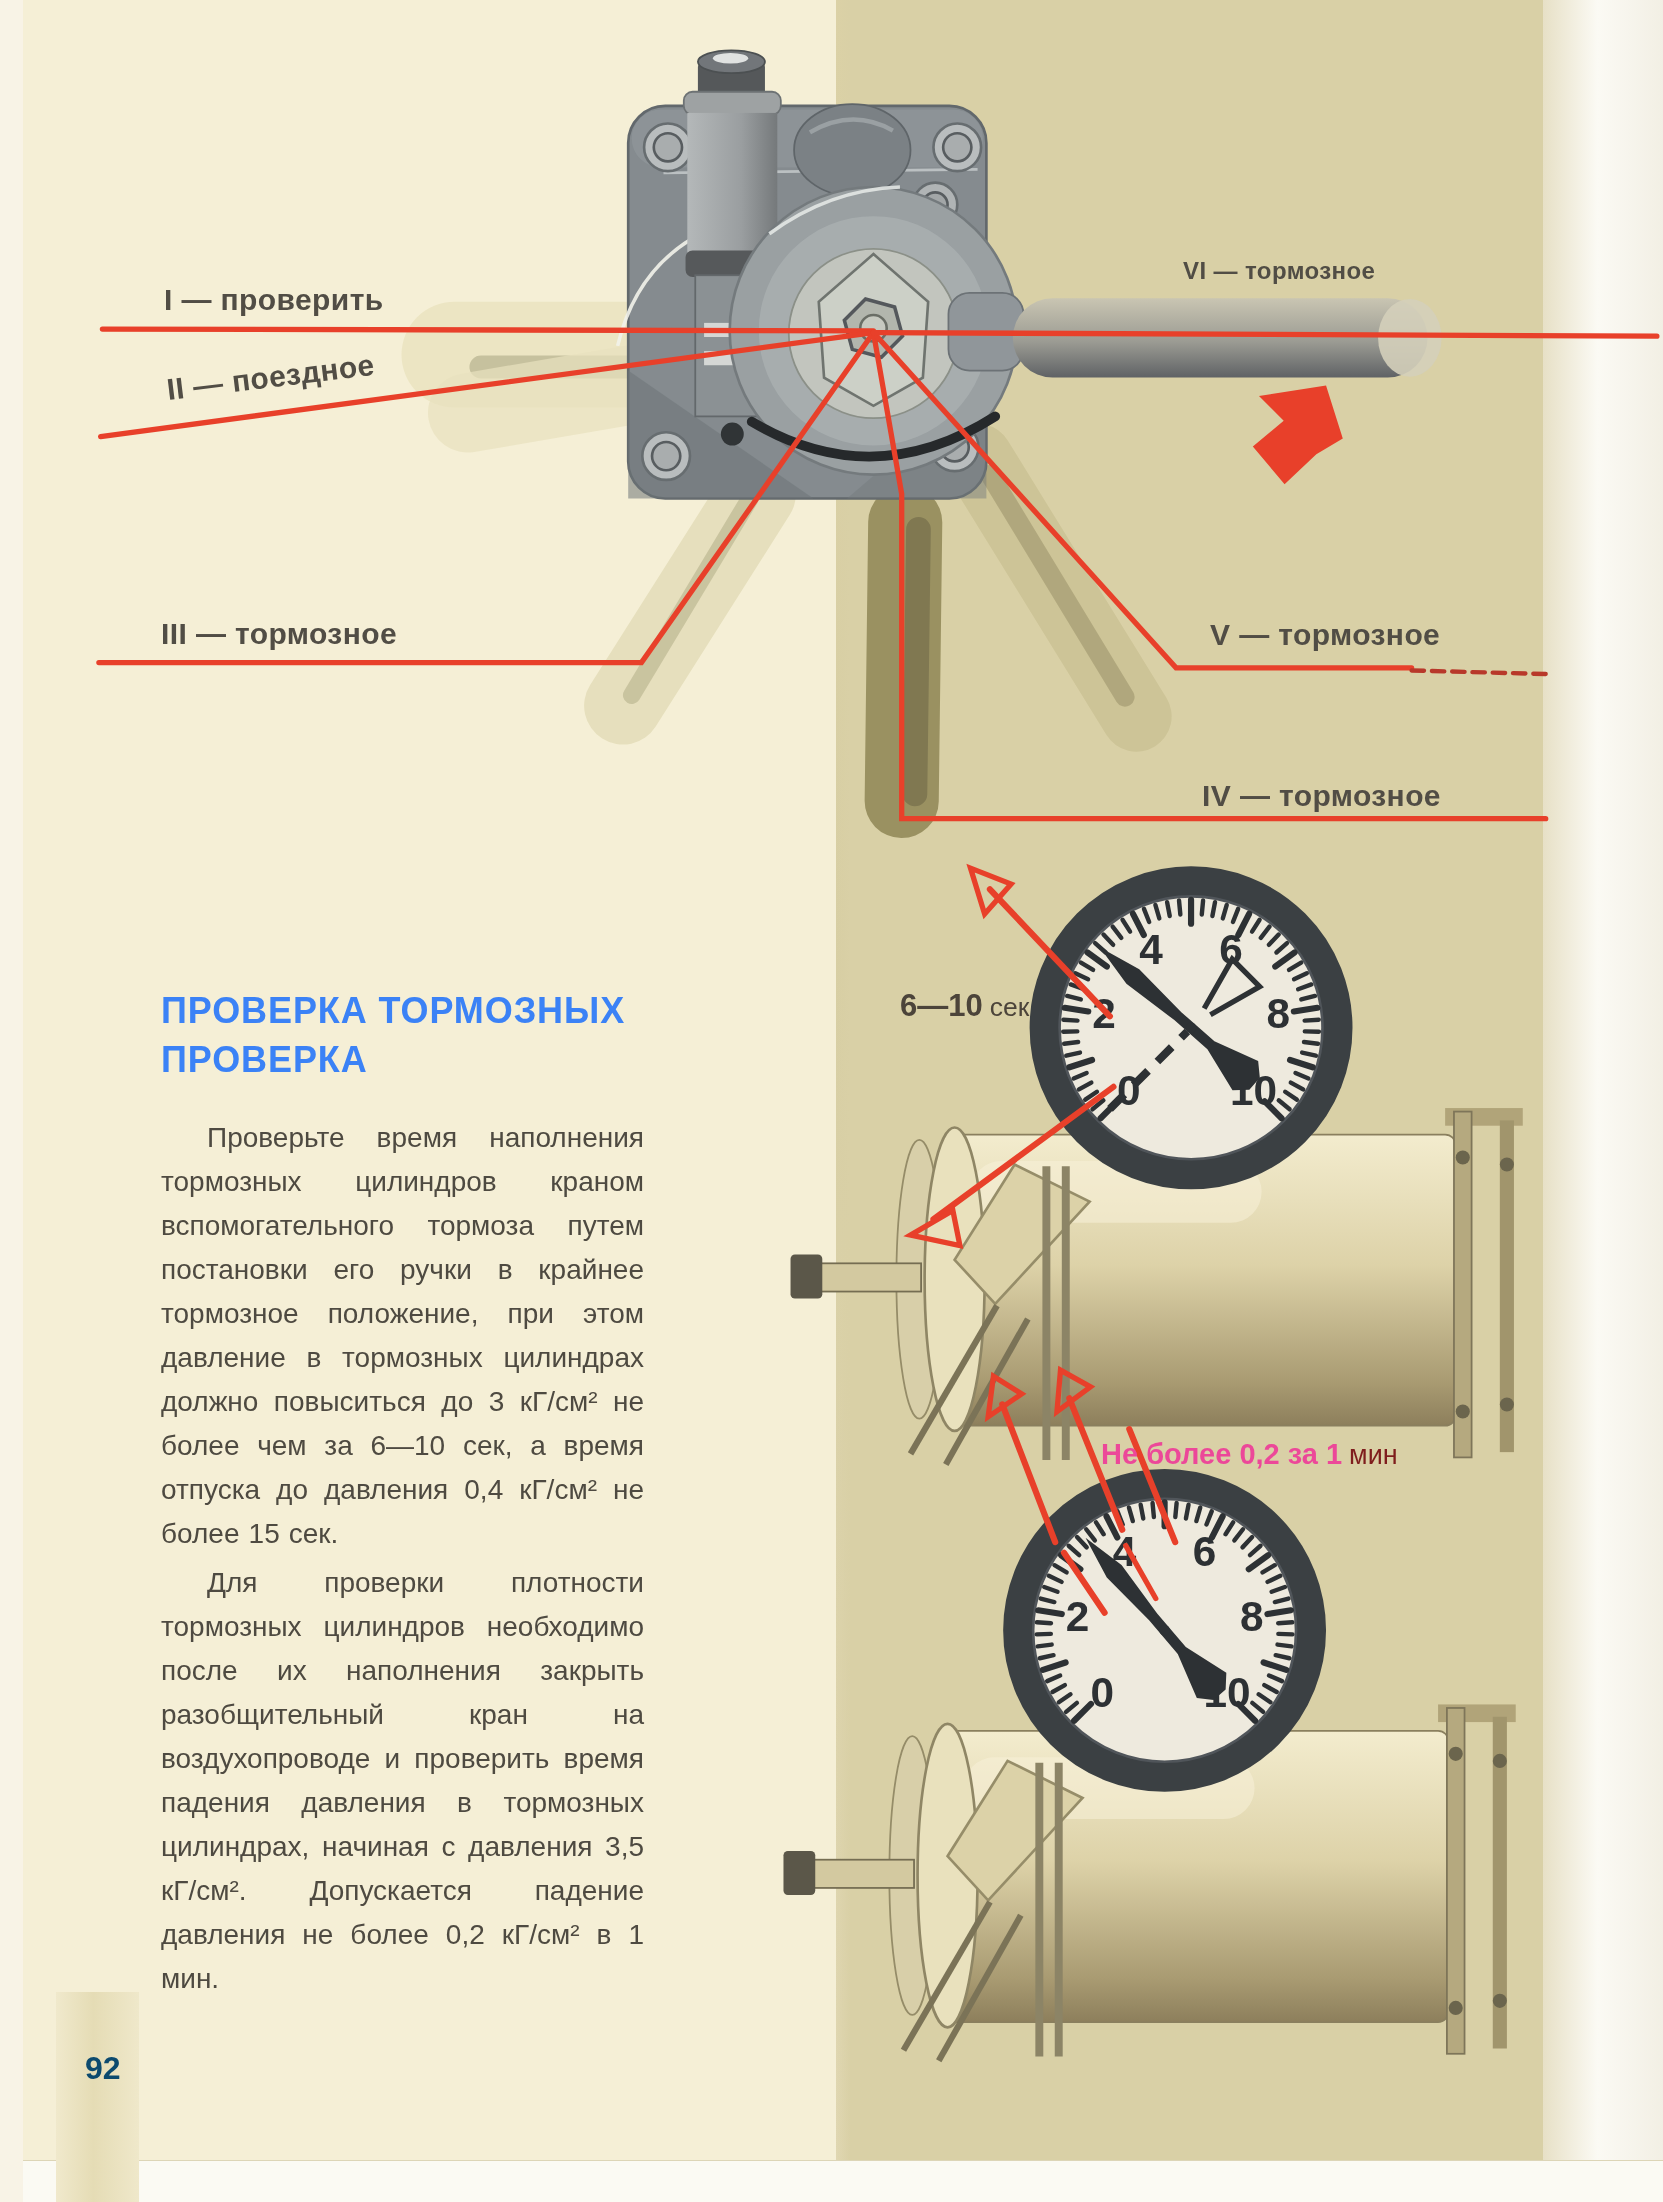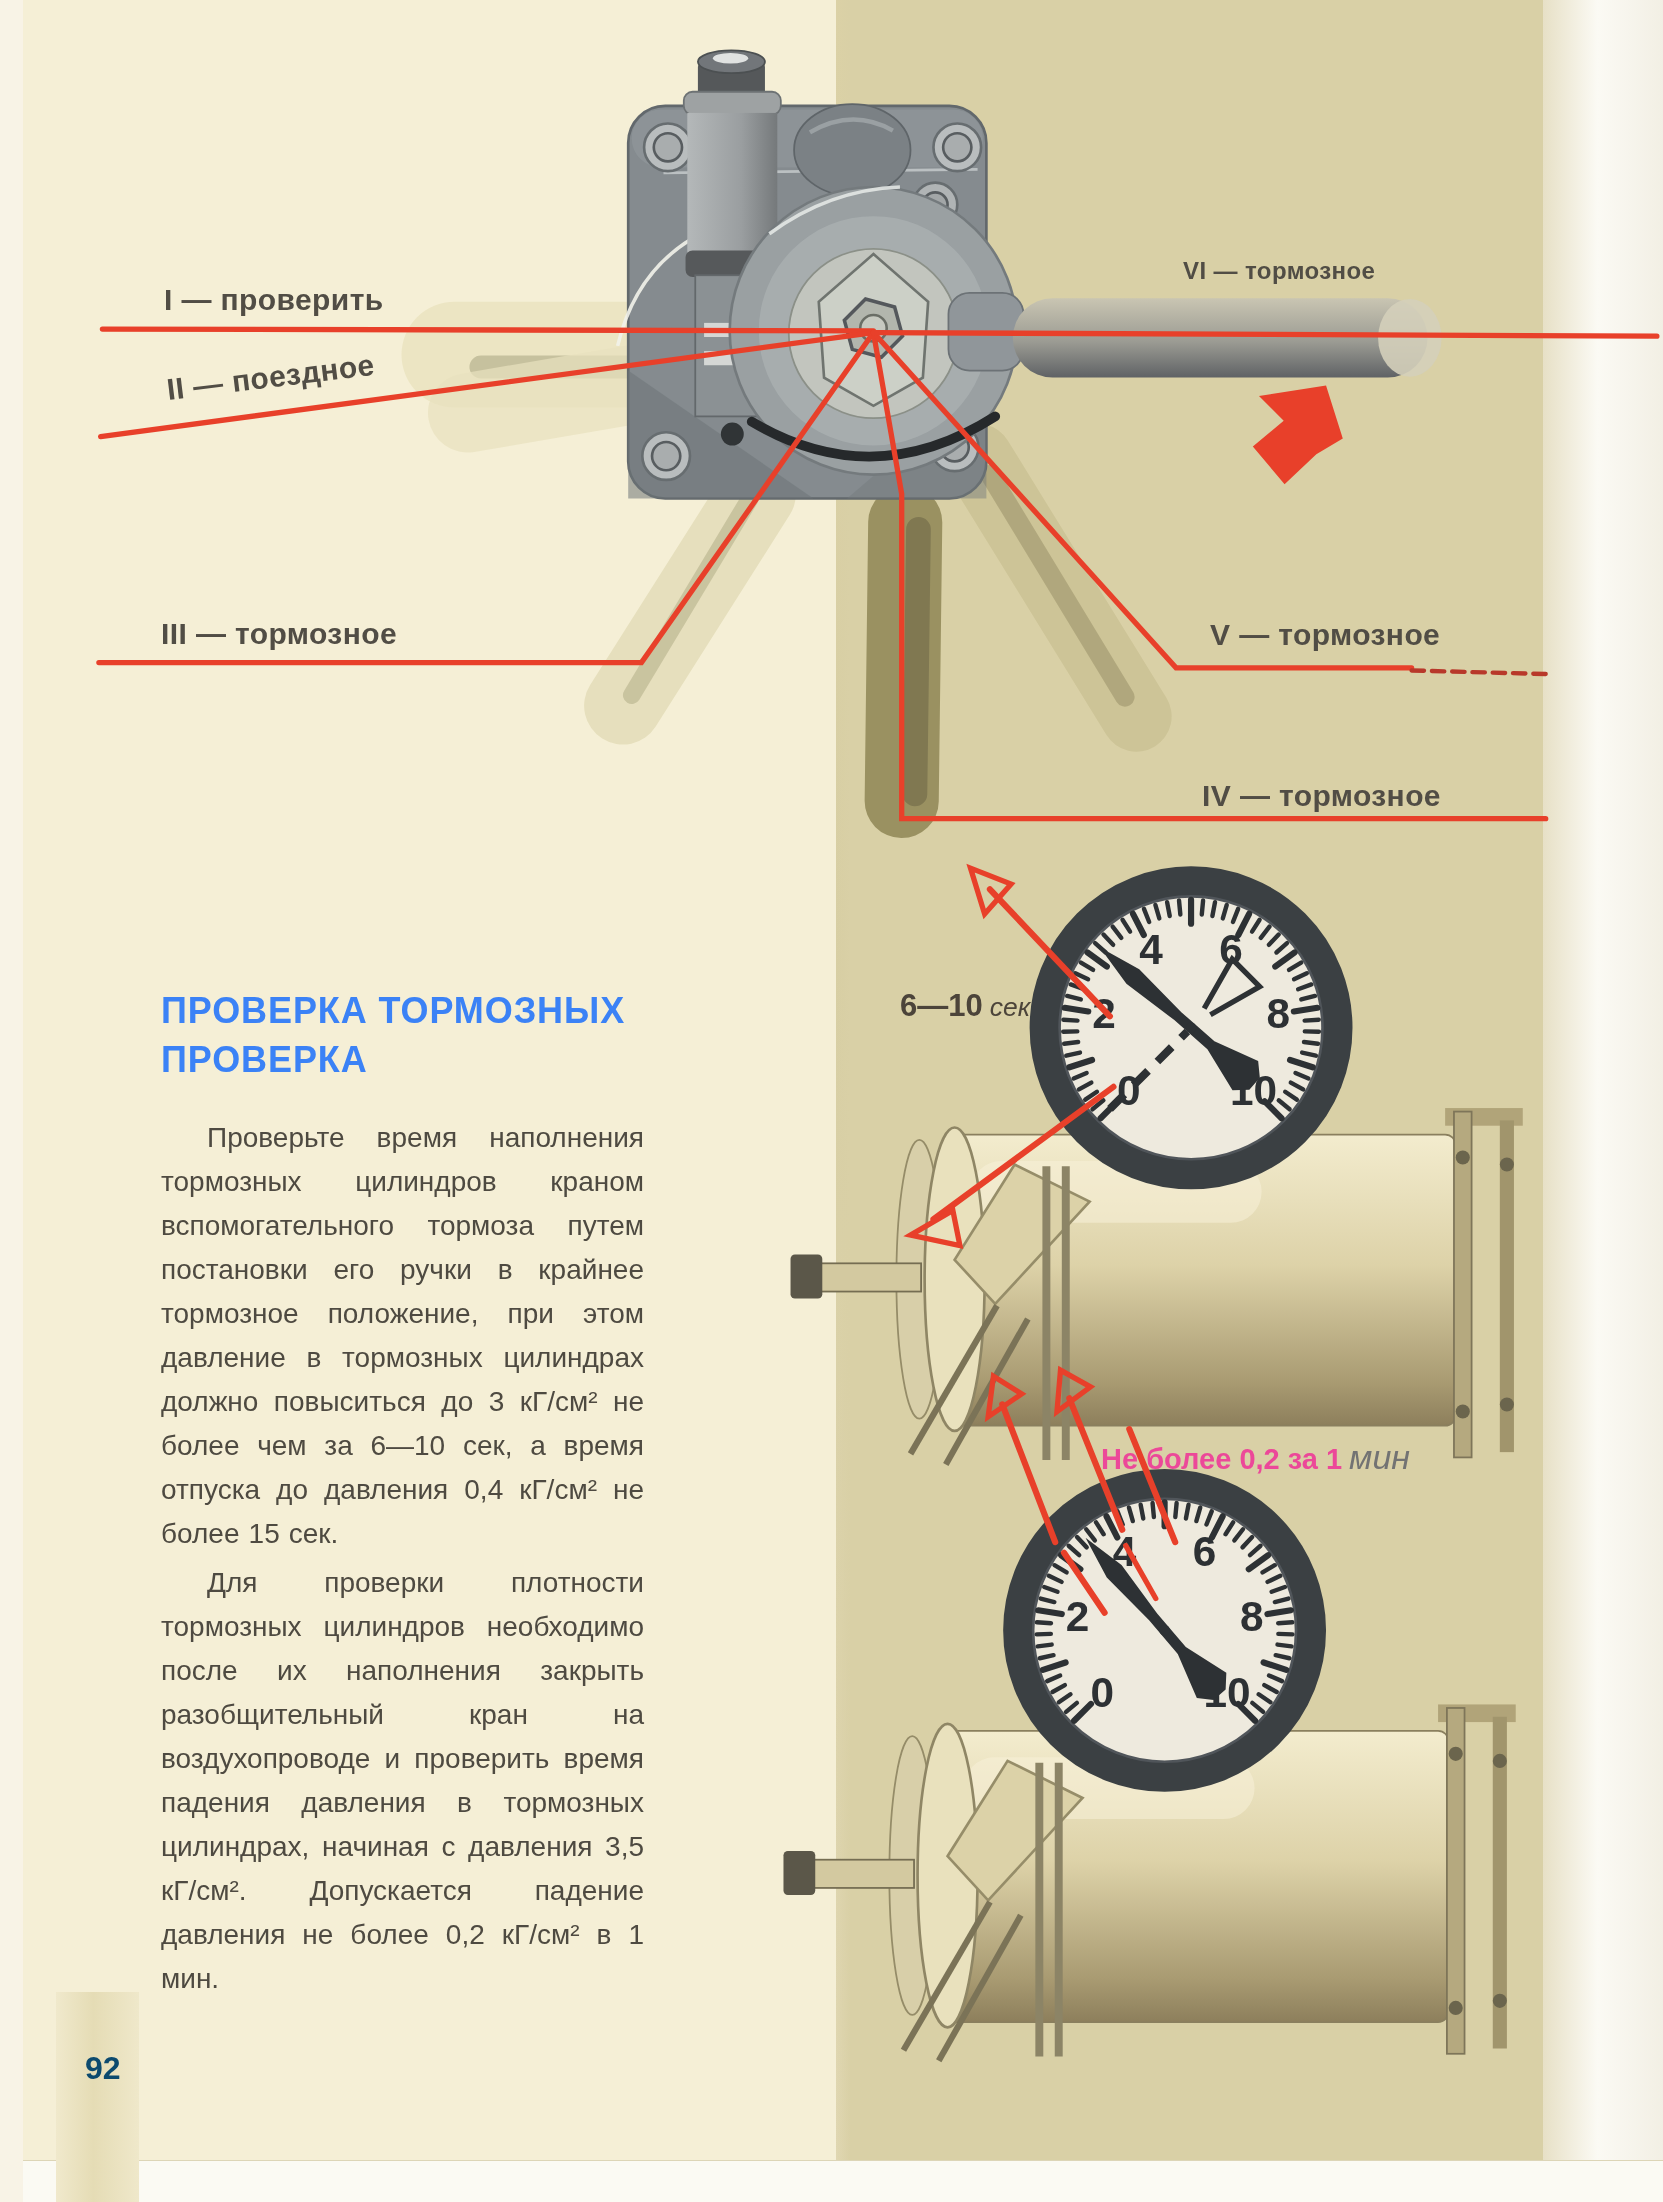--- a/index.html
+++ b/index.html
@@ -27,23 +27,23 @@
 
   .article{left:161px;top:986px;width:483px;color:#4e4a41;}
   .article h2{margin:0 0 32px 0;font-size:36px;line-height:49px;letter-spacing:0.9px;
               color:#3b82f6;font-weight:bold;}
   .article h2 span{display:block;}
   .para{margin:0 0 5.3px 0;font-size:28px;line-height:44px;text-align:justify;
         text-indent:46px;word-spacing:1.3px;}
 
   .gauge-cap{position:absolute;white-space:nowrap;color:#4c443a;}
   .gauge-cap .v{font-weight:bold;font-size:31px;}
-  .gauge-cap .u{font-style:italic;font-size:26.5px;margin-left:7px;}
+  .gauge-cap .u{font-size:26.5px;margin-left:7px;}
   #cap-g2 .v{font-size:29px;color:#ec4899;}
-  #cap-g2 .u{font-size:34px;color:#737373;}
+  #cap-g2 .u{font-size:27px;color:#7f1d1d;}
 
   .pagenum{left:85px;top:2050px;font-weight:bold;font-size:32px;color:#0c4a6e;}
 </style>
 </head>
 <body>
 
 <div id="page">
 
   <div class="bg bg-base"></div>
   <div class="bg bg-col"></div>

